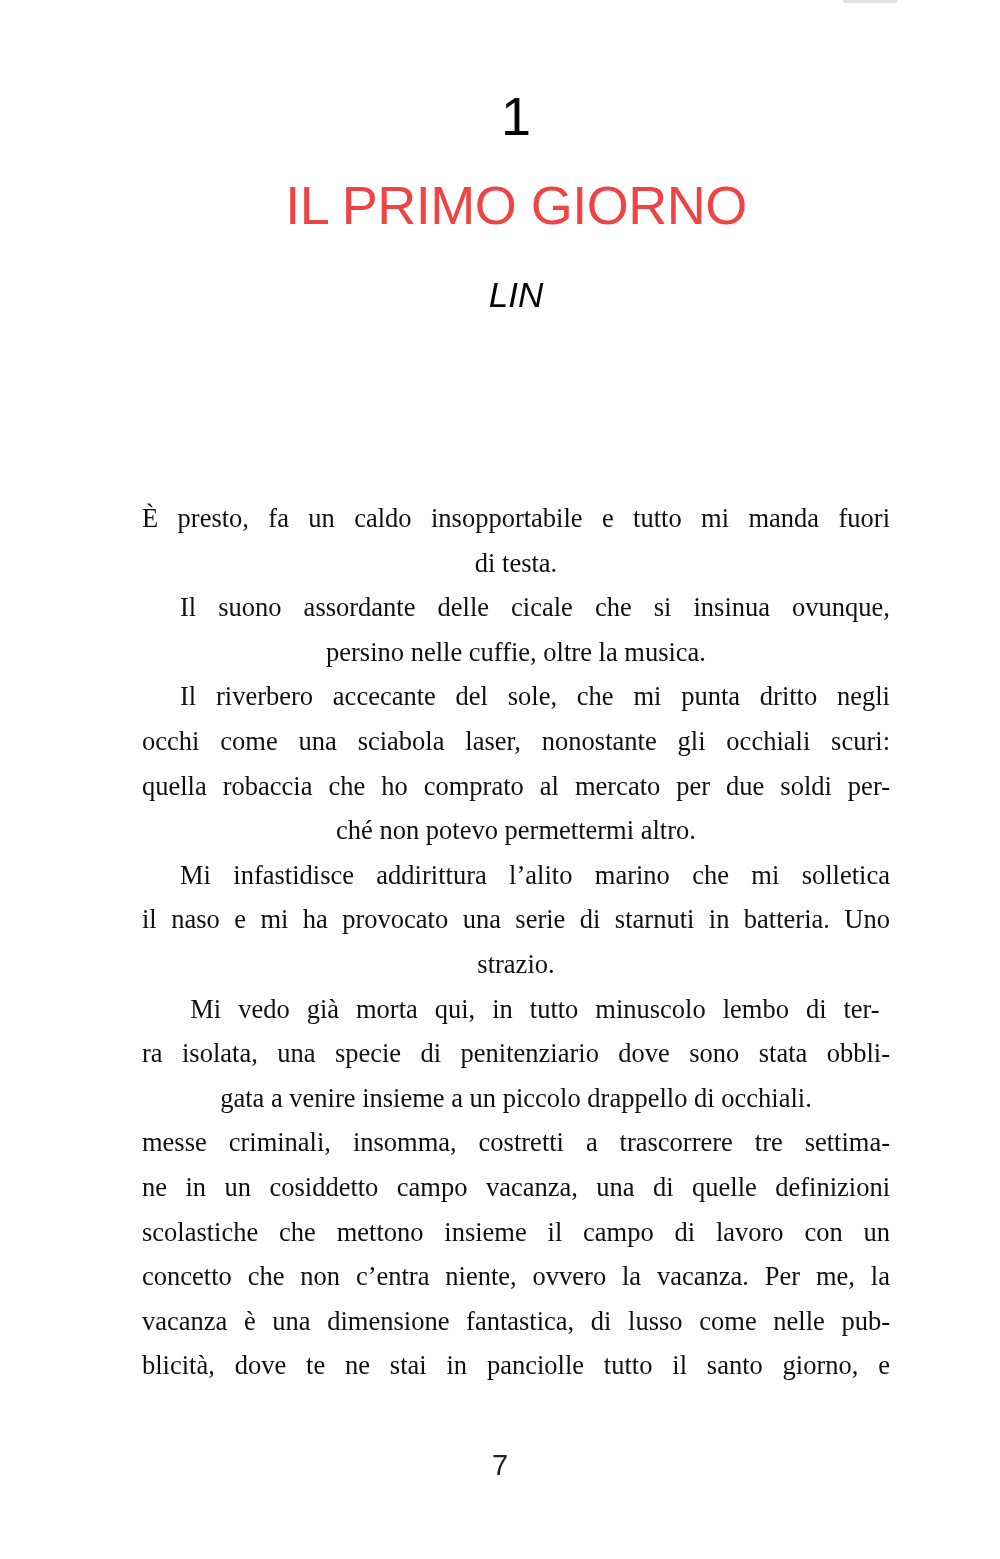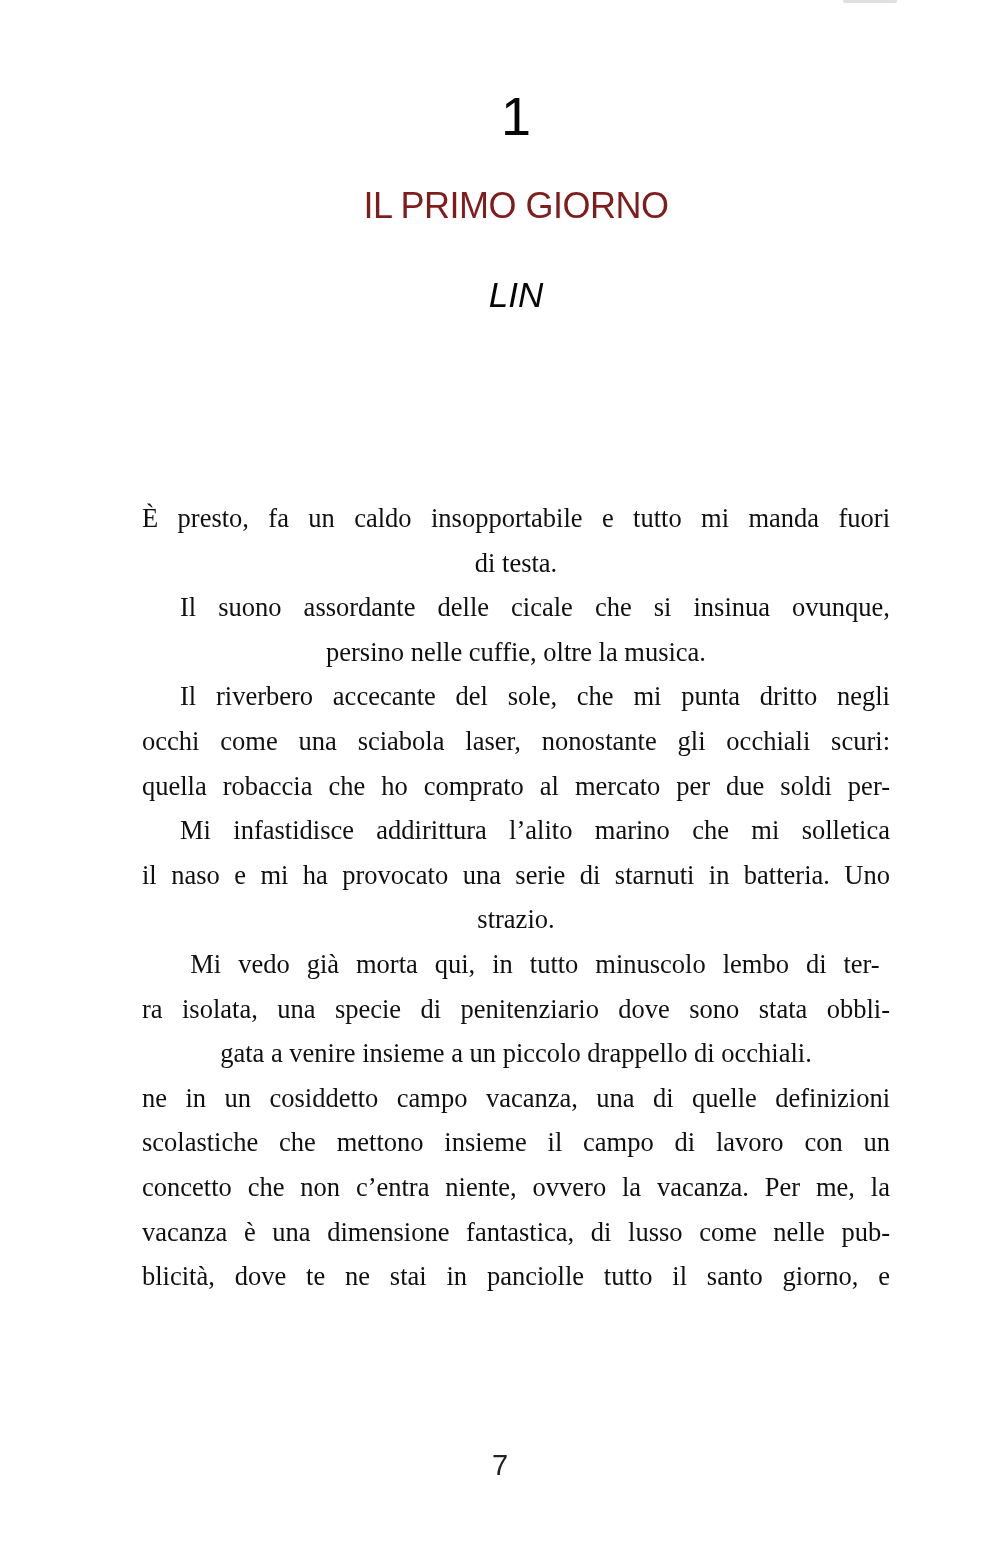--- a/index.html
+++ b/index.html
@@ -35,24 +35,24 @@
   }
   .chapter-title {
     position: absolute;
     top: 184px;
     left: 142px;
     width: 748px;
     margin: 0;
     text-align: center;
     font-family: "Liberation Sans", "DejaVu Sans", sans-serif;
     font-weight: 400;
-    font-size: 36px;
+    font-size: 54px;
     line-height: 43px;
     letter-spacing: -0.5px;
-    color: #7f1d1d;
+    color: #ef4444;
   }
   .chapter-subtitle {
     position: absolute;
     top: 277px;
     left: 142px;
     width: 748px;
     margin: 0;
     text-align: center;
     font-family: "Liberation Sans", "DejaVu Sans", sans-serif;
     font-weight: 400;
@@ -108,26 +108,28 @@
   <div class="chapter-subtitle">LIN</div>
 
   <div class="body-text" id="body-text">
       <div class="line" style="word-spacing: 12.7609px;"><span>È presto, fa un caldo insopportabile e tutto mi manda fuori</span></div>
       <div class="line no-justify"><span>di testa.</span></div>
       <div class="line indent" style="word-spacing: 15.4355px;"><span>Il suono assordante delle cicale che si insinua ovunque,</span></div>
       <div class="line no-justify"><span>persino nelle cuffie, oltre la musica.</span></div>
       <div class="line indent" style="word-spacing: 13.1562px;"><span>Il riverbero accecante del sole, che mi punta dritto negli</span></div>
       <div class="line" style="word-spacing: 14.252px;"><span>occhi come una sciabola laser, nonostante gli occhiali scuri:</span></div>
       <div class="line" style="word-spacing: 9.36875px;"><span>quella robaccia che ho comprato al mercato per due soldi per-</span></div>
+      <div class="line no-justify"><span>ché non potevo permettermi altro.</span></div>
       <div class="line indent" style="word-spacing: 15.7478px;"><span>Mi infastidisce addirittura l’alito marino che mi solletica</span></div>
       <div class="line" style="word-spacing: 7.8151px;"><span>il naso e mi ha provocato una serie di starnuti in batteria. Uno</span></div>
       <div class="line no-justify"><span>strazio.</span></div>
       <div class="line indent" style="word-spacing: 10.3328px;"><span>Mi vedo già morta qui, in tutto minuscolo lembo di ter-</span></div>
       <div class="line" style="word-spacing: 12.7934px;"><span>ra isolata, una specie di penitenziario dove sono stata obbli-</span></div>
       <div class="line no-justify"><span>gata a venire insieme a un piccolo drappello di occhiali.</span></div>
+      <div class="line" style="word-spacing: 15.2969px;"><span>messe criminali, insomma, costretti a trascorrere tre settima-</span></div>
       <div class="line" style="word-spacing: 11.8142px;"><span>ne in un cosiddetto campo vacanza, una di quelle definizioni</span></div>
       <div class="line" style="word-spacing: 14.1806px; text-decoration: underline;"><span>scolastiche che mettono insieme il campo di lavoro con un</span></div>
       <div class="line" style="word-spacing: 9.24375px;"><span>concetto che non c’entra niente, ovvero la vacanza. Per me, la</span></div>
       <div class="line" style="word-spacing: 10.0174px;"><span>vacanza è una dimensione fantastica, di lusso come nelle pub-</span></div>
       <div class="line" style="word-spacing: 13.206px;"><span>blicità, dove te ne stai in panciolle tutto il santo giorno, e</span></div>
     </div>
 
   <div class="page-number">7</div>
 </div>
 

